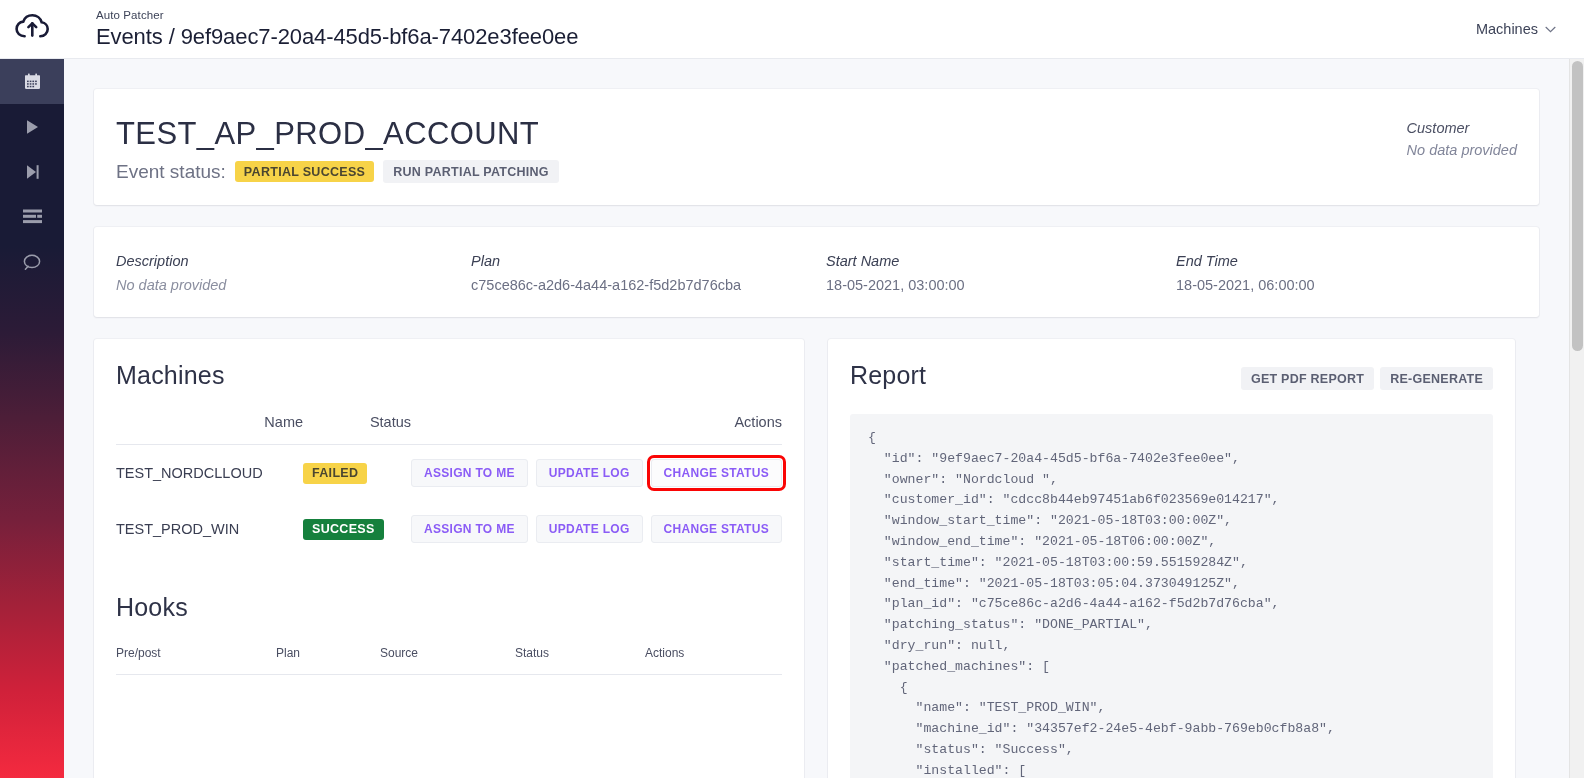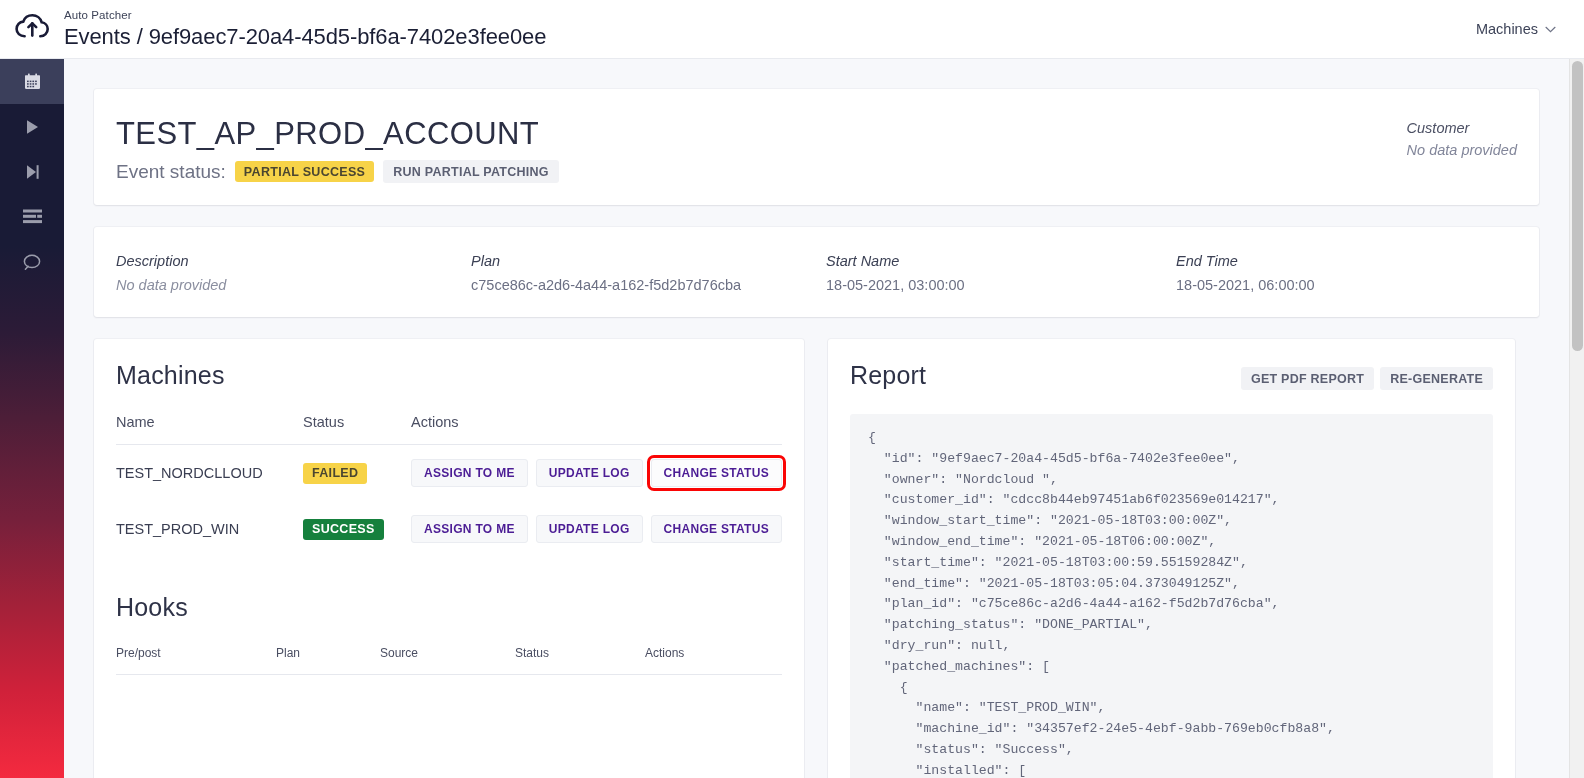--- a/index.html
+++ b/index.html
@@ -11,20 +11,21 @@
   }
   #app { position: relative; width: 1584px; height: 778px; overflow: hidden; }
 
   
   .topbar {
     position: absolute; top: 0; left: 0; width: 1584px; height: 59px;
     background: #ffffff;
     border-bottom: 1px solid #e8eaef;
     display: flex; align-items: center;
     z-index: 5;
+    gap: 32px;
   }
   .logo-wrap { width: 64px; display: flex; align-items: center; justify-content: center; }
   .titles { display: flex; flex-direction: column; justify-content: center; }
   .crumb-small {
     font-size: 11.5px; color: #3d4358; letter-spacing: .1px; line-height: 14px;
     margin-bottom: 1px;
   }
   .crumb-main {
     font-size: 22px; color: #1b1f35; line-height: 27px; font-weight: 400;
     letter-spacing: -.1px; white-space: nowrap;
@@ -108,36 +109,36 @@
   
   .cols { display: flex; gap: 24px; margin-top: 22px; }
   .col-left { width: 710px; }
   .col-right { width: 687px; }
 
   .panel { padding: 22px 22px 24px 22px; }
   .panel-title { font-size: 25px; color: #2e3247; font-weight: 400; letter-spacing: .2px; }
 
   table.tbl { width: 100%; border-collapse: collapse; margin-top: 24px; }
   table.tbl th {
-    text-align: left; font-weight: 400; font-size: 14.5px; color: #4a4e62;
+    text-align: right; font-weight: 400; font-size: 14.5px; color: #4a4e62;
     padding: 0 0 14px 0; border-bottom: 1px solid #e6e8ee;
   }
   table.tbl td {
     font-size: 14.5px; color: #3a3e52; padding: 14px 0; vertical-align: middle;
     border-bottom: none;
   }
   .col-name { width: 190px; }
   .col-status { width: 110px; }
   .actions { display: flex; align-items: center; gap: 8px; }
   .btn-sm {
     display: inline-flex; align-items: center; justify-content: center;
     height: 28px; padding: 8px 12px;
     background: #f7f8fa; border: 1px solid #eaecf1; border-radius: 3px;
     font-family: "Liberation Sans", sans-serif;
-    font-size: 12px; font-weight: 700; color: #4c1d95;
+    font-size: 12px; font-weight: 700; color: #8b5cf6;
     letter-spacing: .3px; cursor: pointer; white-space: nowrap;
   }
   .btn-sm.highlighted { outline: 3px solid #fa0505; outline-offset: 1px; background:#fcfcfd; }
 
   .hooks-title { margin-top: 36px; }
   table.hooks { width: 100%; border-collapse: collapse; margin-top: 24px; }
   table.hooks th {
     text-align: left; font-weight: 400; font-size: 12px; color: #4a4e62;
     padding: 0 0 14px 0; border-bottom: 1px solid #e6e8ee;
   }

